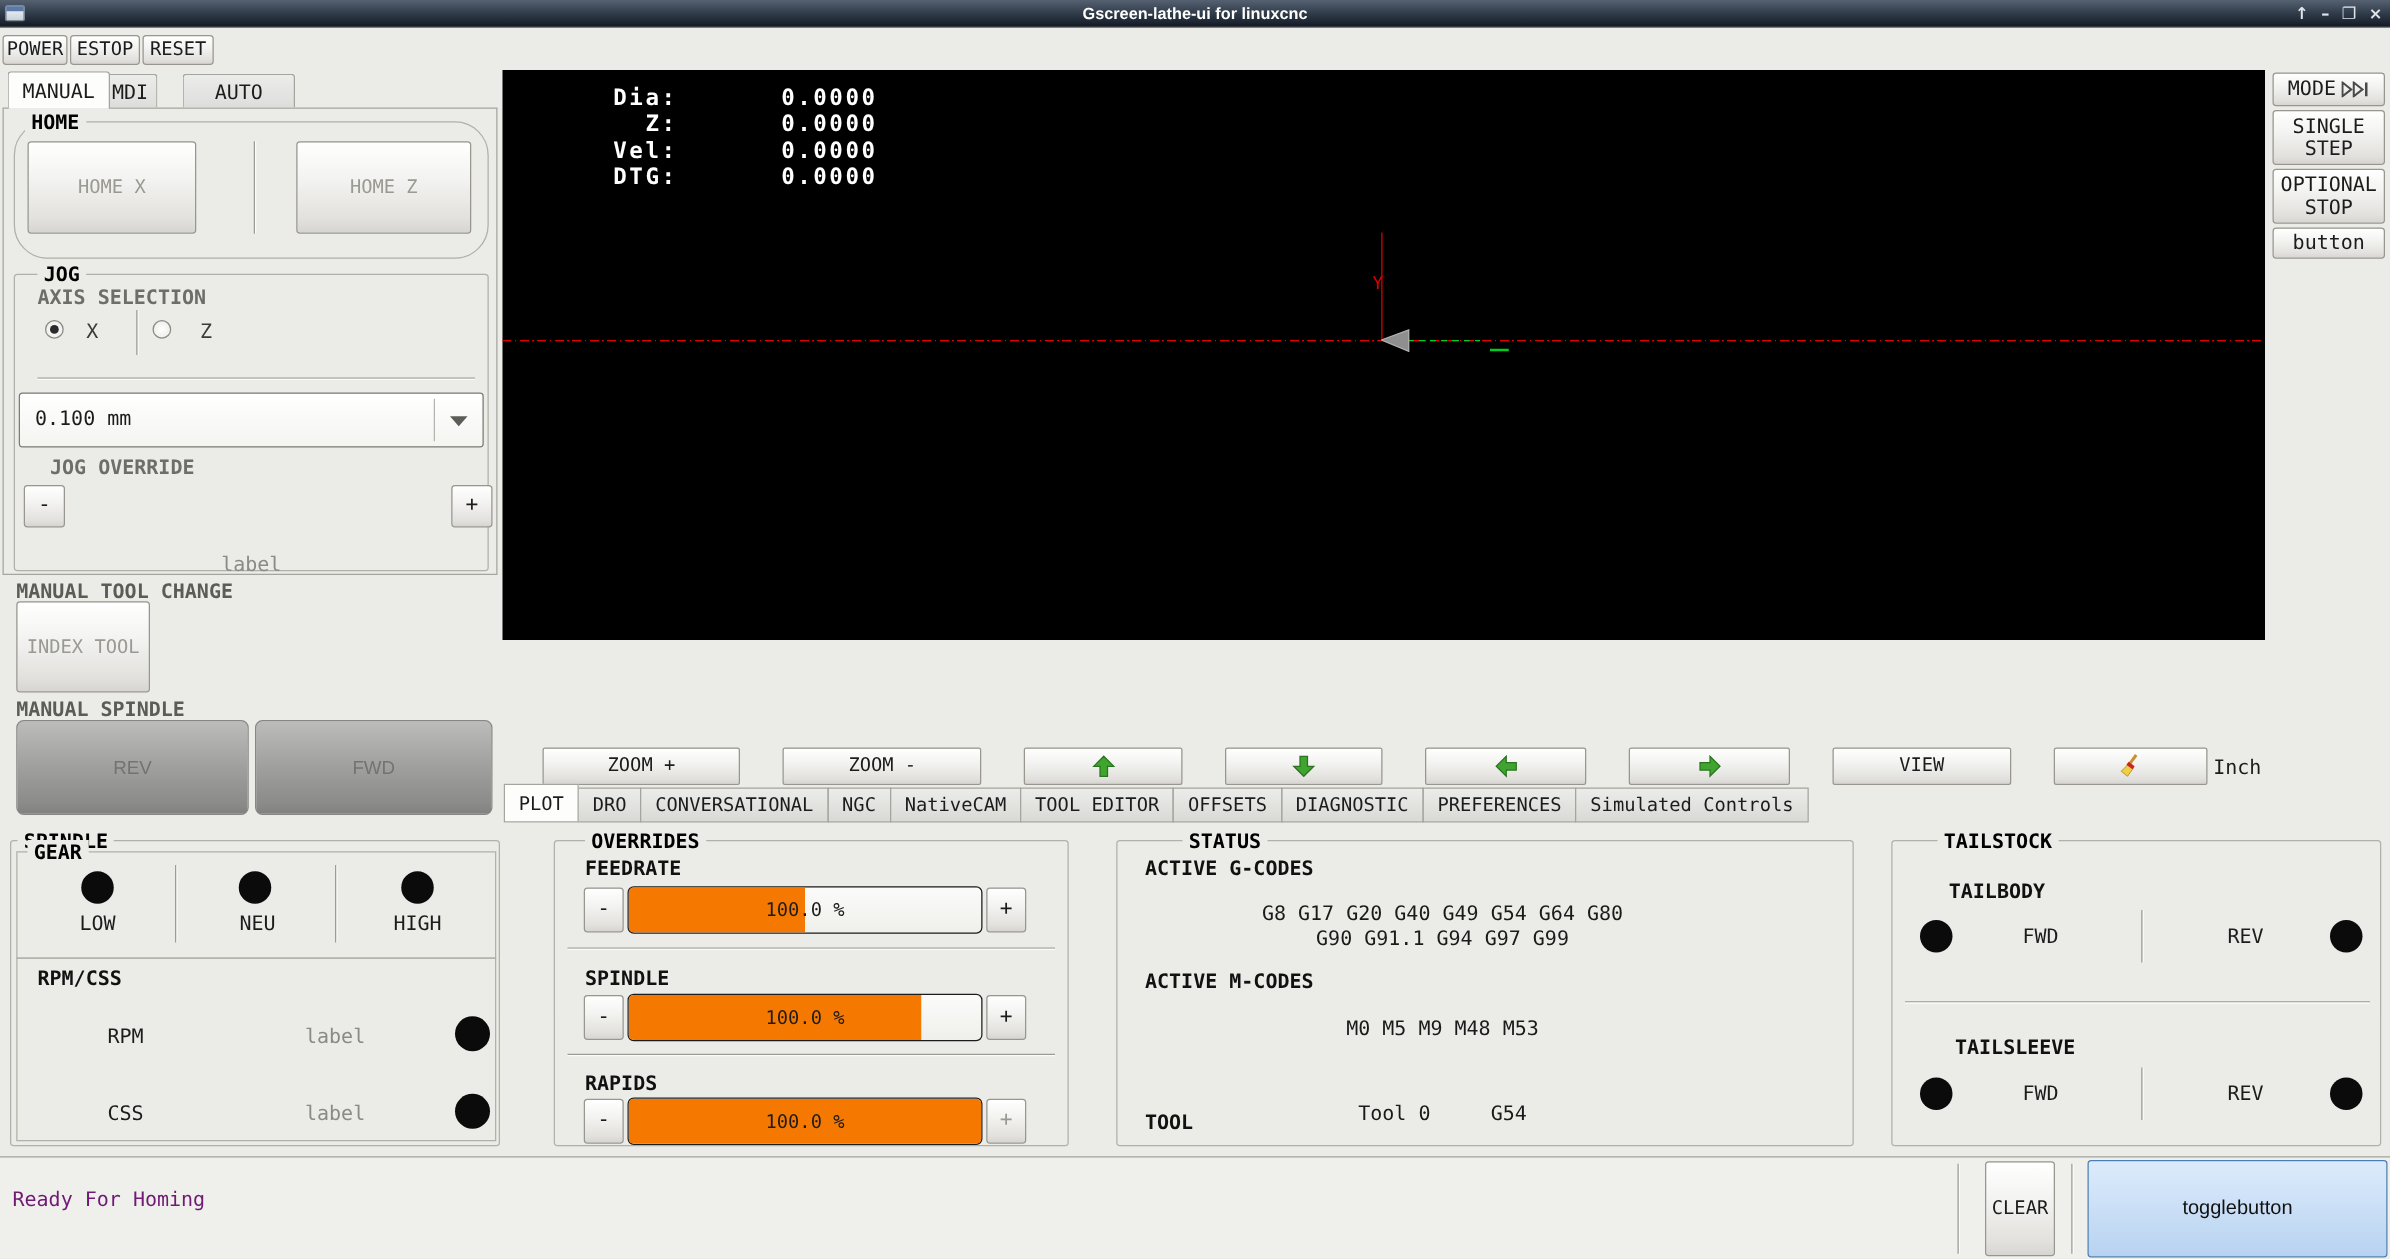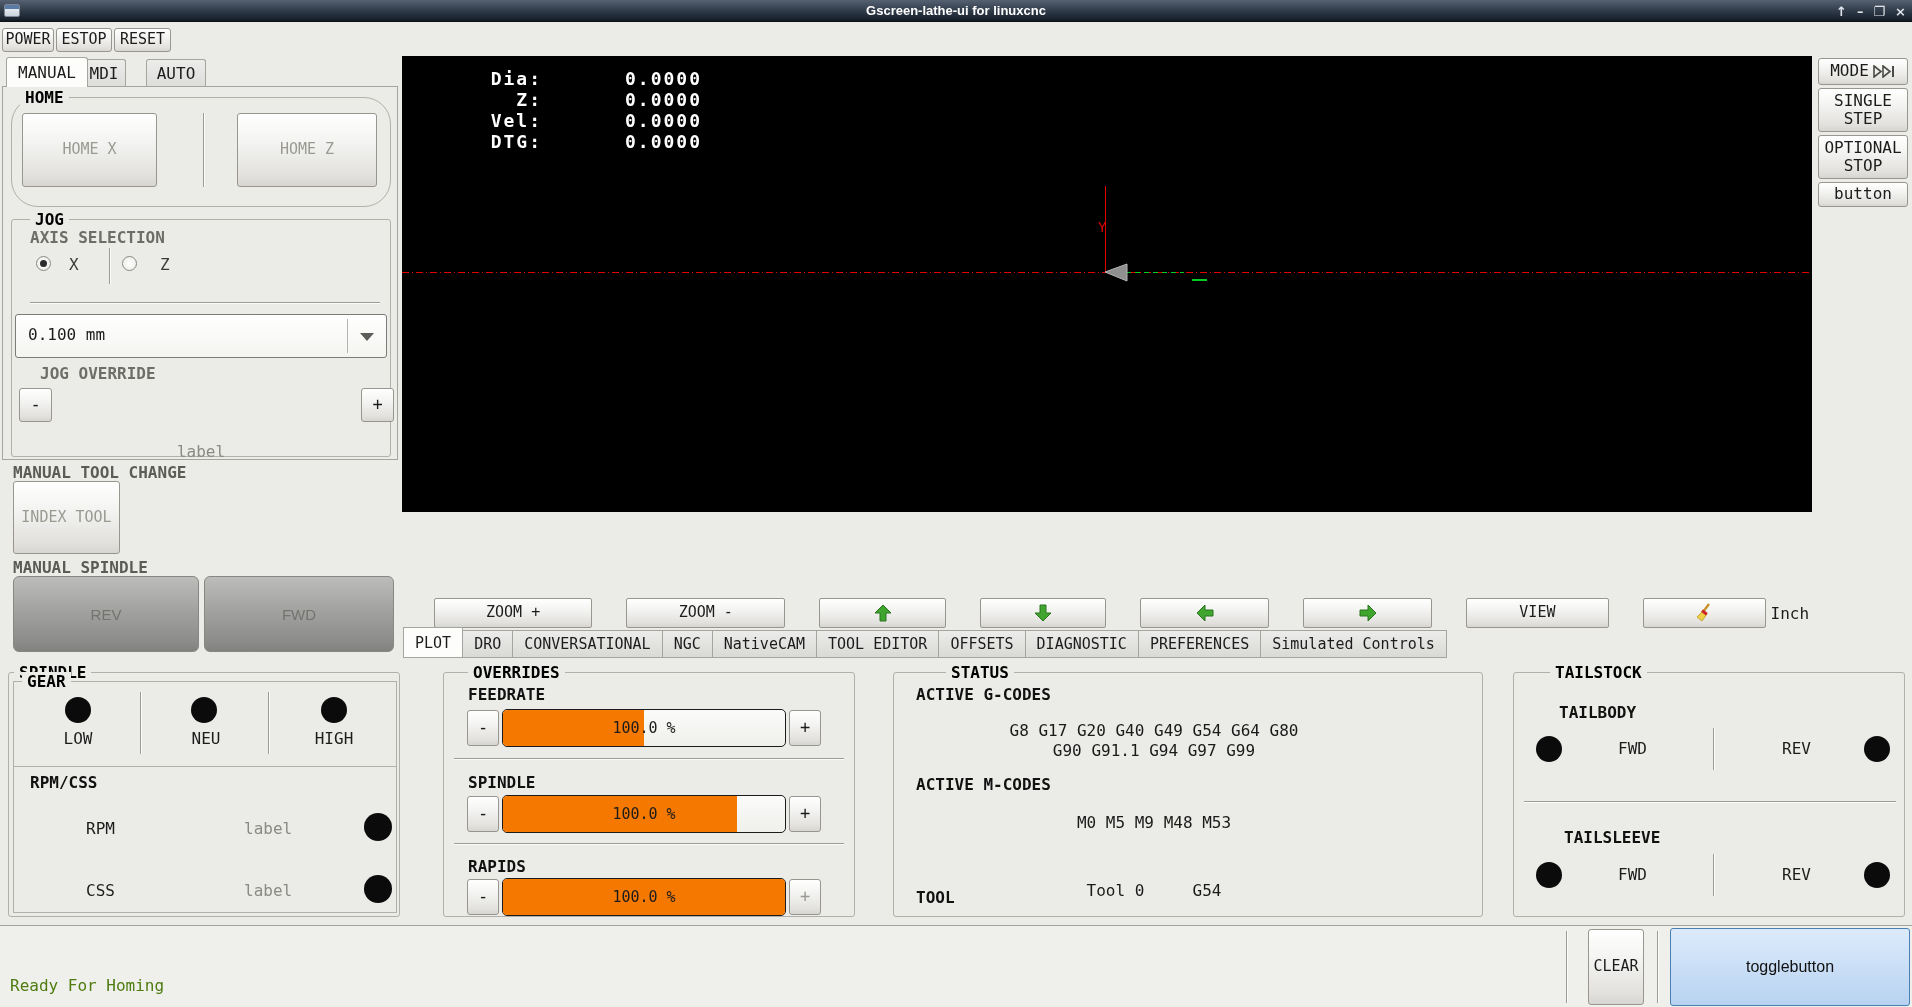--- a/index.html
+++ b/index.html
@@ -107,21 +107,21 @@
   #nb-tabs { position:absolute; left:404px; top:627px; height:31px; display:flex; align-items:flex-end; }
   .nbtab { height:28px; display:flex; align-items:center; padding:0 11px;
     background:linear-gradient(#ececea,#d9d9d6); border:1px solid #a5a59f; margin-left:-1px;
     font-size:15px; }
   .nbtab.active { background:#fdfdfc; height:31px; z-index:2; }
   
   .rbtn { position:absolute; left:1818px; width:90px; font-size:16px; }
   
   #bottom-bar { position:absolute; left:0; top:925px; width:1912px; height:82px;
     background:#efefec; border-top:1px solid #a3a39d; }
-  #status-msg { position:absolute; left:10px; top:50px; font-size:16px; color:#4d7c0f; }
+  #status-msg { position:absolute; left:10px; top:24px; font-size:16px; color:#701a75; }
   #toggle-btn { position:absolute; left:1670px; top:928px; width:240px; height:78px;
     display:flex; align-items:center; justify-content:center;
     background:linear-gradient(#dcebfb,#c3daf4 70%,#b7d2f1); border:1px solid #4a7fb5; border-radius:3px;
     font-size:16px; color:#111; }
   .gcode-line { text-align:center; font-size:16px; line-height:20px; color:#1a1a1a; }
 </style>
 </head>
 <body>
 
 <div id="titlebar">
@@ -138,21 +138,21 @@
 <button class="btn" style="position:absolute;left:2px;top:28px;width:52px;height:24px;">POWER</button>
 <button class="btn" style="position:absolute;left:56px;top:28px;width:56px;height:24px;">ESTOP</button>
 <button class="btn" style="position:absolute;left:114px;top:28px;width:57px;height:24px;">RESET</button>
 
 <div class="ltab active" style="left:6px;width:82px;">
   <span>MANUAL</span>
   </div>
 <div class="ltab" style="left:82px;width:44px;">
   <span>MDI</span>
   </div>
-<div class="ltab" style="left:146px;width:60px;">
+<div class="ltab" style="left:146px;width:90px;">
   <span>AUTO</span>
   </div>
 
 <div id="nb-body">
 
   <div class="frame" style="left:8px;top:10px;width:380px;height:110px;border-radius:27px;">
     <span class="frame-label" style="left:8px;">HOME</span>
     <button class="btn dim" style="position:absolute;left:10px;top:15px;width:135px;height:74px;">HOME X</button>
     <div class="vsep" style="left:191px;top:15px;height:74px;"></div>
     <button class="btn dim" style="position:absolute;left:225px;top:15px;width:140px;height:74px;">HOME Z</button>

